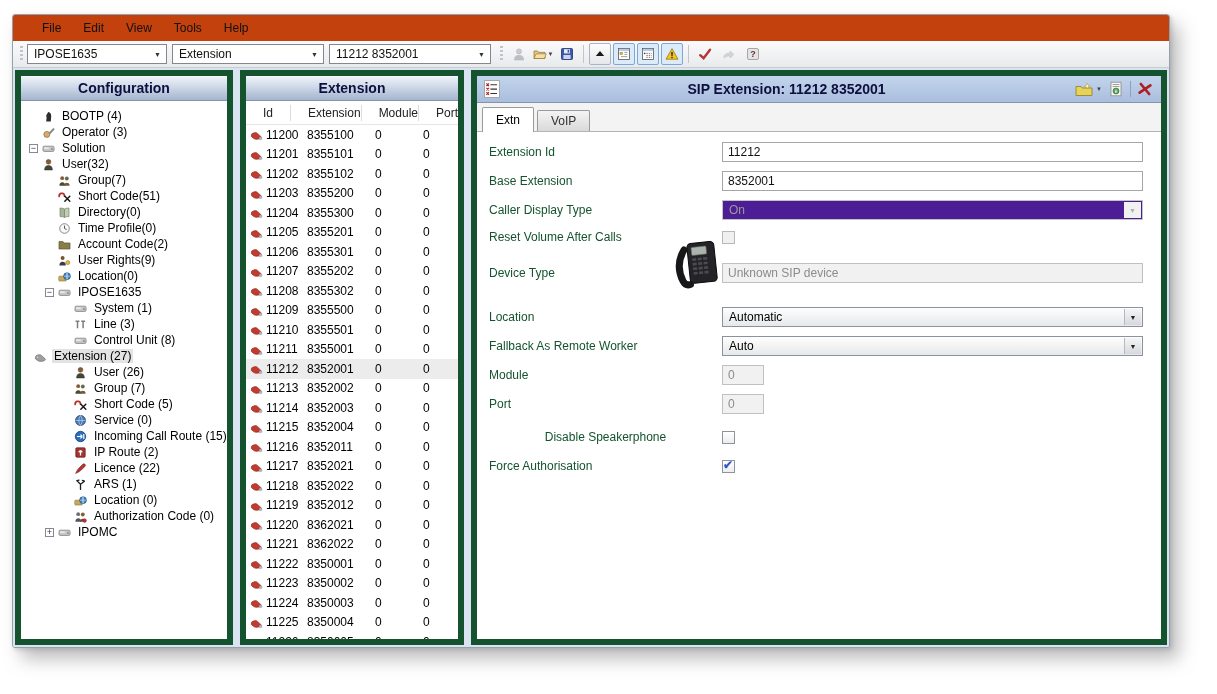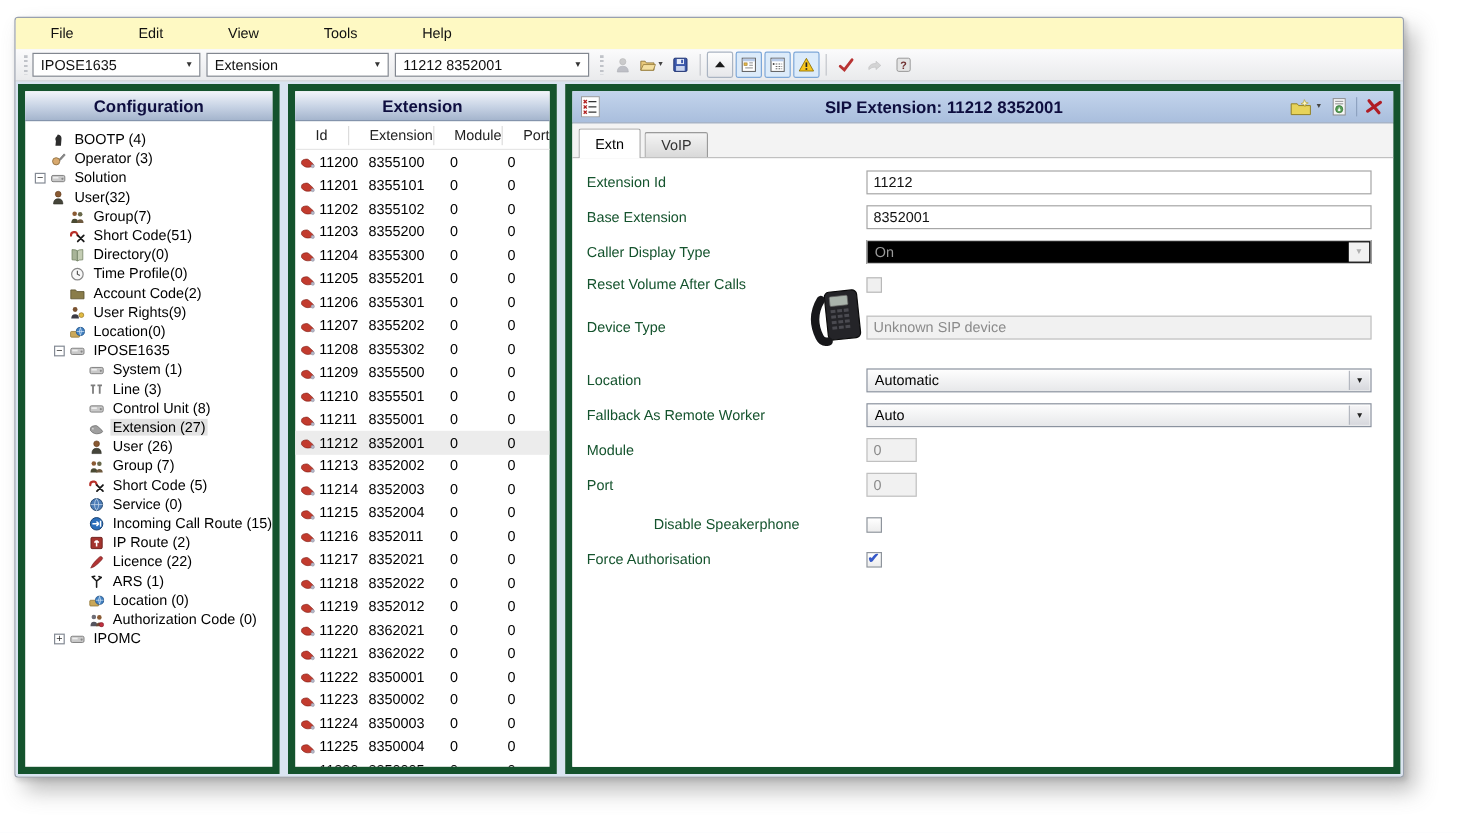--- a/index.html
+++ b/index.html
@@ -4,21 +4,21 @@
 <style>
   * { margin:0; padding:0; box-sizing:border-box; }
   body { background:#fff; font-family:"Liberation Sans", sans-serif; }
   .canvas { position:relative; width:1217px; height:694px; background:#fff; overflow:hidden; }
   .window { position:absolute; left:12px; top:14px; width:1158px; height:634px;
             background:#f0f0f0; border:1px solid #98a0ae; border-radius:3px;
             box-shadow:9px 11px 18px rgba(110,110,110,.45), 2px 2px 4px rgba(0,0,0,.15);
             overflow:hidden; display:flex; flex-direction:column; }
 
   
-  .menubar { height:26px; background:#fef9c3; display:flex; align-items:center; padding-left:18px; flex:none;gap:32px; }
+  .menubar { height:26px; background:#c2410c; display:flex; align-items:center; padding-left:18px; flex:none; }
   .menu-item { padding:3px 11px; font-size:12px; color:#111; cursor:default; }
 
   
   .toolbar { height:27px; background:linear-gradient(#fbfbfc,#e9eaec); border-bottom:1px solid #c9ccd2;
              display:flex; align-items:center; padding:0 3px; flex:none; }
   .grip { width:3px; height:16px; margin:0 4px;
           background:repeating-linear-gradient(180deg,#c0c3c9 0 2px,transparent 2px 4px); flex:none; }
   .tcombo { height:20px; background:#fff; border:1px solid #828790; display:flex; align-items:center;
             font-size:12px; color:#111; padding-left:6px; margin-right:5px; flex:none; }
   .tcombo .arr { margin-left:auto; padding:0 5px; font-size:7px; color:#333; }
@@ -85,21 +85,21 @@
   .flabel { width:233px; flex:none; color:#14532d; }
   .ftxt { height:20px; border:1px solid #a6a6a6; padding:0 5px; font:12px "Liberation Sans",sans-serif;
           background:#fff; color:#111; }
   .ftxt.wide { width:432px; } .ftxt.small { width:42px; }
   .ftxt.dis { background:#f1f1f1; color:#8b8b8b; border-color:#c0c0c0; }
   .fcombo { width:432px; height:20px; border:1px solid #8a929e; background:linear-gradient(#fefefe,#e7e8ea);
             display:flex; align-items:center; padding-left:6px; position:relative; color:#000; }
   .fcombo .arrbox { position:absolute; right:1px; top:1px; bottom:1px; width:17px; display:flex;
             align-items:center; justify-content:center; font-size:7px; color:#222;
             background:linear-gradient(#f5f5f7,#d7d8dd); border-left:1px solid #b4b8c0; }
-  .fcombo.dis { background:#000000; color:#9a9a9a; border-color:#c4c4c4; }
+  .fcombo.dis { background:#4c1d95; color:#9a9a9a; border-color:#c4c4c4; }
   .fcombo.dis .arrbox { background:#f1f1f1; border-left:none; color:#b0b0b0; }
   .fchk { width:13px; height:13px; border:1px solid #8e949c; background:linear-gradient(#ffffff,#ededed);
           position:relative; flex:none; }
   .fchk.dis { background:#f0f0f0; border-color:#b8b8b8; }
   .fchk.checked::after { content:"✔"; position:absolute; left:0px; top:-3px; font-size:12px;
           color:#3558c8; font-weight:bold; }
   .phone-img { position:absolute; left:196px; top:108px; width:48px; height:54px; }
 </style>
 </head>
 <body>
@@ -402,21 +402,21 @@
                 <span class="ic">
                   <svg width="13" height="13" viewBox="0 0 13 13">
                     <rect x="1" y="4.2" width="11" height="5.2" rx="1.2" fill="#c9c9c9" stroke="#7e7e7e" stroke-width="0.8"></rect>
                     <rect x="2.2" y="5.4" width="4.5" height="1.4" fill="#eeeeee"></rect>
                     <circle cx="10" cy="7" r="0.9" fill="#888"></circle>
                   </svg>
                 </span>
               </span>
               <span class="tlabel">Control Unit (8)</span>
             </div>
-            <div class="trow" style="padding-left:40px">
+            <div class="trow" style="">
               <span class="tspace"></span>
               <span class="tic">
                 <span class="ic">
                   <svg width="13" height="13" viewBox="0 0 13 13">
                     <path d="M1.4 8.8 Q0.8 5.6 3.6 5 L5.2 4.7 Q6.6 4.5 7.6 5.5 L10.9 8.5 Q12.2 9.8 10.6 10.6 L8.9 11.2 Q4.2 12.4 1.4 8.8 Z" fill="#9f9f9f" stroke="#666" stroke-width="0.6"></path>
                     <circle cx="3.4" cy="7.2" r="0.7" fill="#d8d8d8"></circle>
                   </svg>
                 </span>
               </span>
               <span class="tlabel sel">Extension (27)</span>

